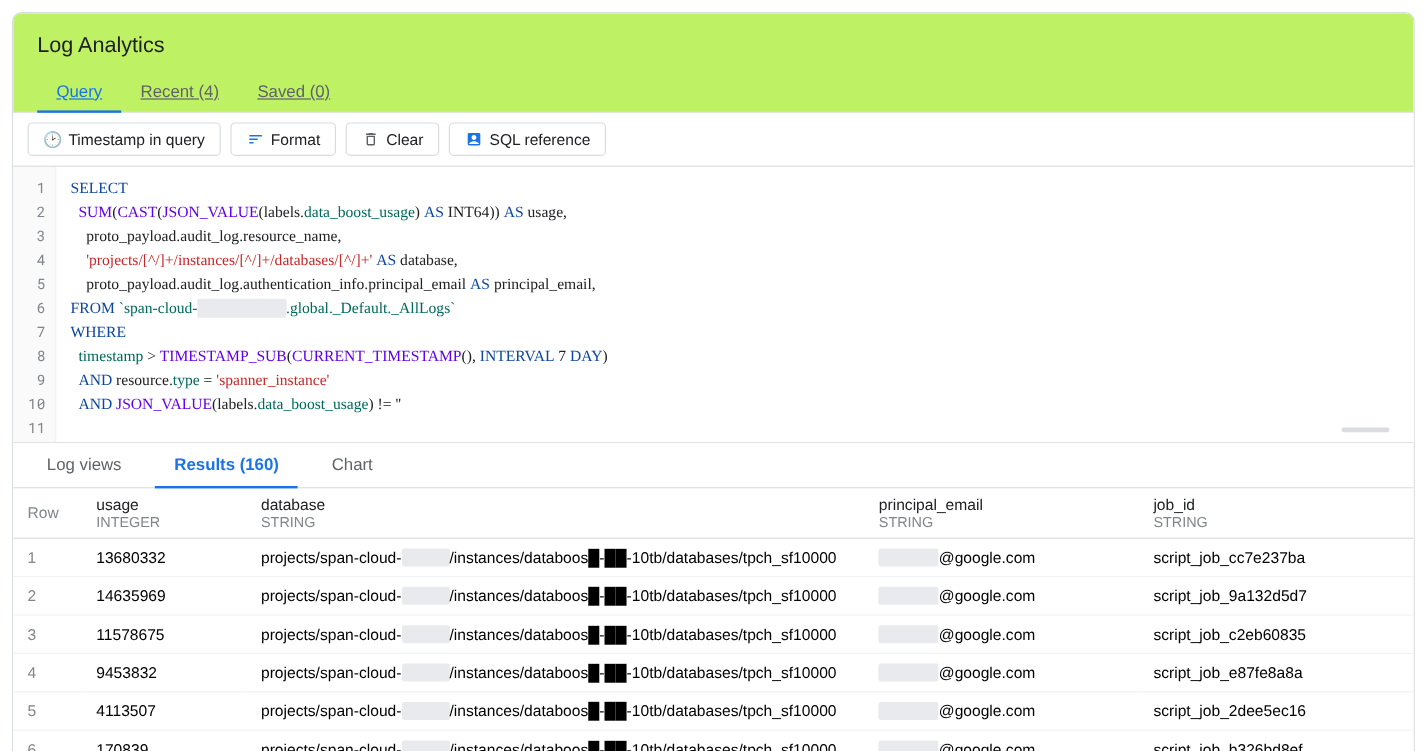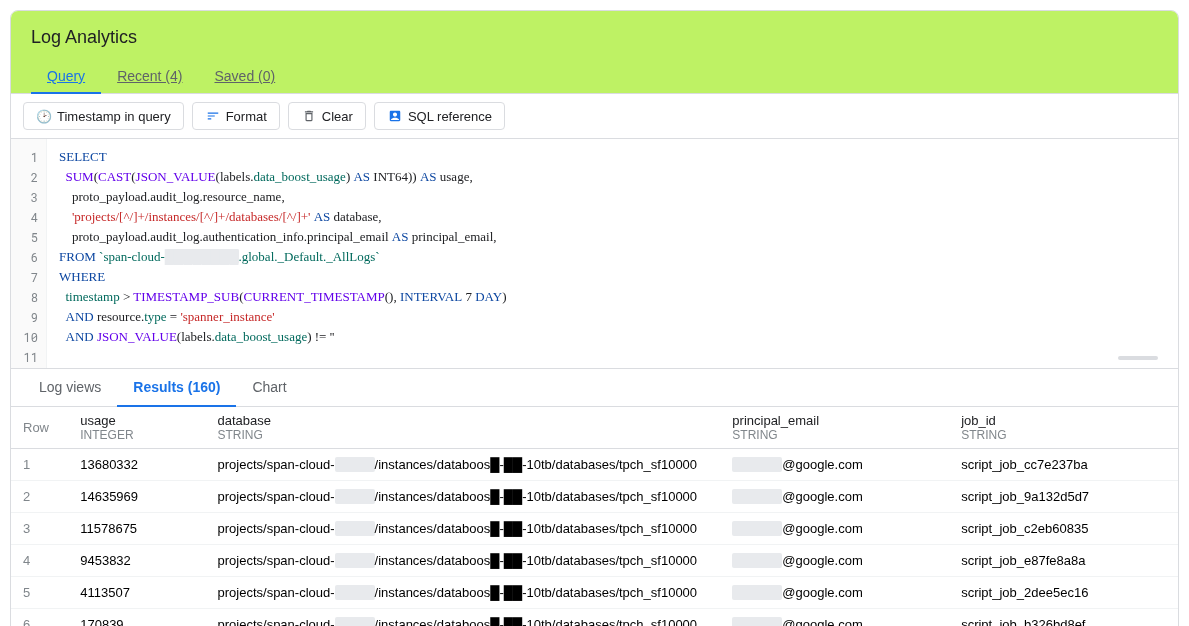--- a/index.html
+++ b/index.html
@@ -29,21 +29,21 @@
     .kw { color: #0d47a1; font-weight: 500; } 
     .fn { color: #6200ea; } 
     .str { color: #c62828; } 
     .col { color: #00695c; } 
     .tbl { color: #00695c; }
 
     .scrollbar-hint { position: absolute; bottom: 8px; right: 20px; width: 40px; height: 4px; background: #dadce0; border-radius: 2px; }
 
     
     .results-section { background: #fff; }
-    .results-tabs { display: flex; align-items: center; gap: 0; padding: 0 12px; border-bottom: 1px solid #dadce0; }
+    .results-tabs { display: flex; align-items: center; gap: 12px; padding: 0 12px; border-bottom: 1px solid #dadce0; }
     .results-tab { padding: 10px 16px; font-size: 14px; color: #5f6368; cursor: pointer; border-bottom: 2px solid transparent; margin-bottom: -1px; }
     .results-tab.active { color: #1a73e8; border-bottom: 2px solid #1a73e8; font-weight: 700; }
     .preview-badge { background: #5f6368; color: #fff; font-size: 11px; padding: 2px 6px; border-radius: 3px; margin-left: 4px; font-weight: 500; }
 
     .data-table { width: 100%; border-collapse: collapse; font-size: 13px; }
     .data-table th { background: #fff; text-align: left; padding: 6px 12px; border-bottom: 1px solid #dadce0; font-weight: 500; color: #202124; }
     .data-table th .col-type { font-weight: 400; color: #80868b; font-size: 12px; display: block; }
     .data-table td { padding: 8px 12px; border-bottom: 1px solid #f1f3f4; color: #000000; white-space: nowrap; overflow: hidden; max-width: 0; }
     .data-table .row-num { color: #80868b; min-width: 40px; width: 40px; }
     .data-table .col-usage { width: 120px; }

